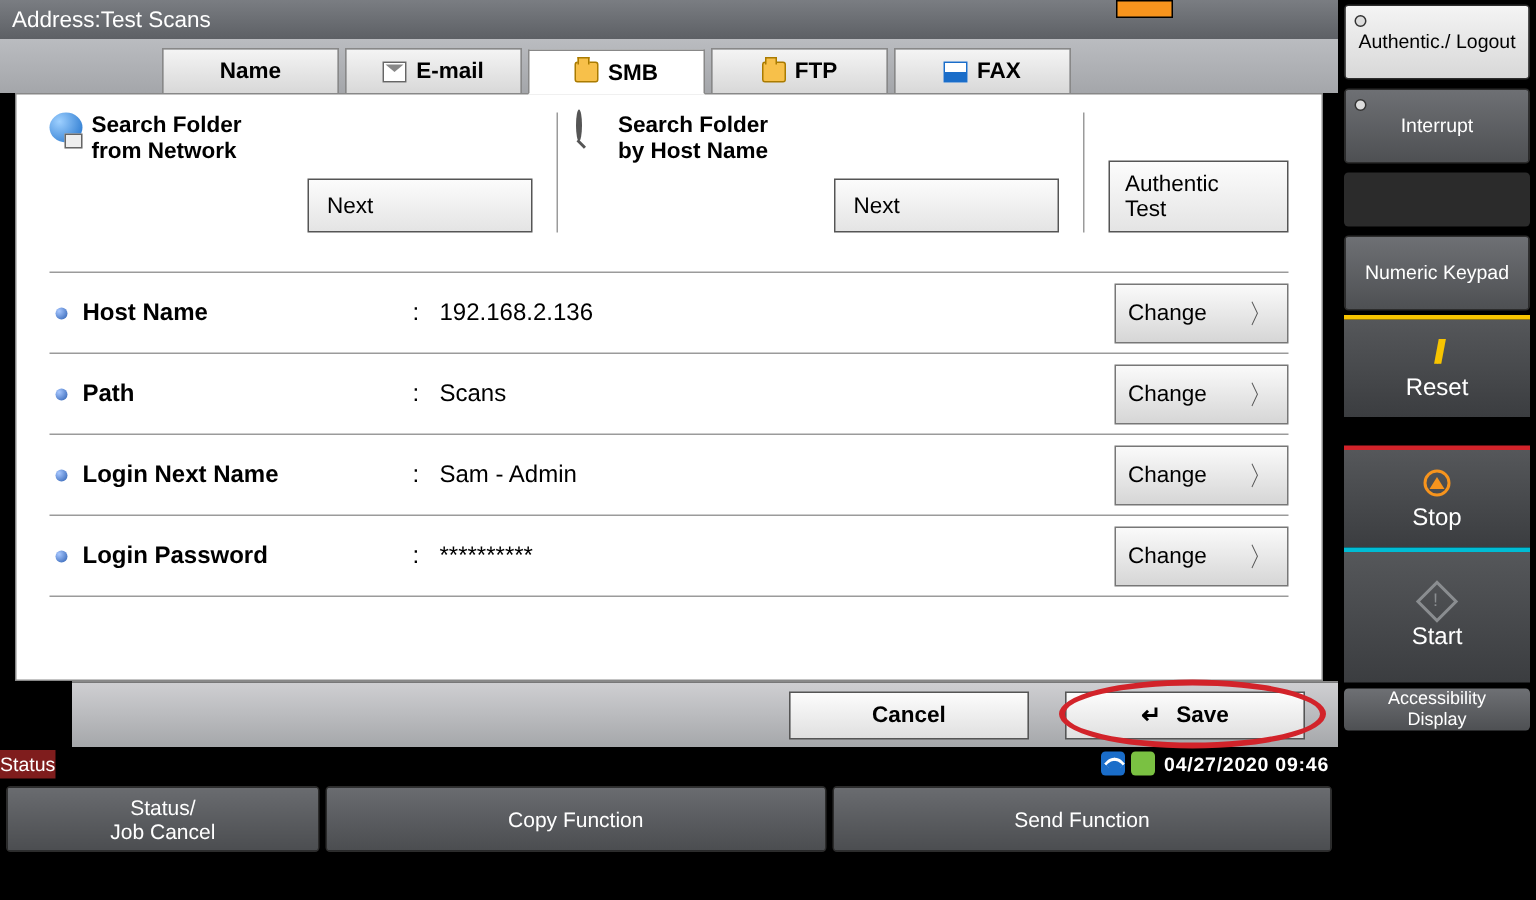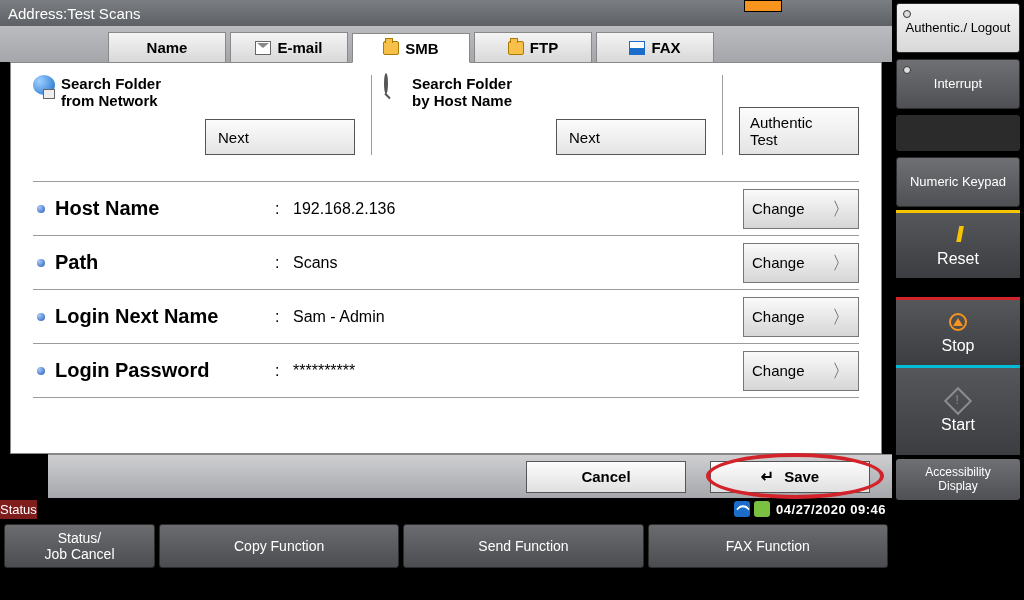--- a/index.html
+++ b/index.html
@@ -32,21 +32,21 @@
 .search-ico { width:22px; height:20px; flex:0 0 auto; }
 .net-ico { background: radial-gradient(circle at 30% 30%, #9ed0ff, #1a6dc9); border-radius: 50%; position:relative;}
 .net-ico::after{content:"";position:absolute;bottom:-4px;left:10px;width:10px;height:8px;border:1px solid #666;background:#eee;}
 .mag-ico { border:2px solid #555; border-radius:50%; width:14px; height:14px; position:relative;}
 .mag-ico::after{content:"";position:absolute;right:-5px;bottom:-5px;width:7px;height:2px;background:#555;transform:rotate(45deg);}
 .next-btn { width: 150px; height: 36px; margin-top: 10px; margin-left: auto; background: linear-gradient(#fcfcfc,#e4e4e4); border:1px solid #555; font-size:15px; text-align:left; padding-left:12px; font-family:inherit; }
 .conn-test { width: 120px; padding:6px 10px; background: linear-gradient(#fcfcfc,#e4e4e4); border:1px solid #555; font-size:15px; text-align:left; line-height:1.15; margin-left:16px; margin-top:24px;}
 
 .field-row { display:flex; align-items:center; height:54px; border-bottom:1px solid #9b9b9b; }
 .bullet { width:8px;height:8px;border-radius:50%;background: radial-gradient(circle at 30% 30%, #a7c7ff, #2a5db0);margin:0 10px 0 4px; flex:0 0 auto;}
-.field-label { width: 220px; font-size:20px; font-weight:bold; }
+.field-label { width: 220px; font-size:16px; font-weight:bold; }
 .colon { width: 18px; font-size:16px; }
 .field-value { flex:1; font-size:16px; }
 .change-btn { width:116px; height:40px; background:linear-gradient(#fafafa,#d6d6d6); border:1px solid #777; display:flex; align-items:center; justify-content:space-between; padding:0 8px; font-size:15px; }
 .chev { font-size:18px; color:#555; }
 
 .footer-actions { height: 44px; background: linear-gradient(#cfcfd2,#a5a7aa); display:flex; align-items:center; justify-content:flex-end; gap: 24px; padding: 0 22px; border-top:1px solid #888; position:relative;margin-left:48px; }
 .act-btn { width: 160px; height: 32px; background: linear-gradient(#fcfcfc,#e0e0e0); border:1px solid #555; font-size:15px; font-weight:bold; display:flex; align-items:center; justify-content:center; gap:10px;}
 .enter-ico { font-size:16px; }
 .red-circle { position:absolute; right:8px; top:-2px; width:178px; height:46px; border:4px solid #d2232a; border-radius:50%/50%; pointer-events:none; }
 
@@ -68,21 +68,21 @@
 .hard-btn { margin:0 4px; height:68px; background:linear-gradient(#55575a,#3b3d40); color:#fff; display:flex;flex-direction:column;align-items:center;justify-content:center;gap:4px;font-size:16px;border-top:3px solid; position:relative;}
 .hard-btn.reset { border-top-color:#f7c400;}
 .hard-btn.stop { border-top-color:#d2232a;margin-top:19px;}
 .hard-btn.start { border-top-color:#00bcd4; height: 90px;}
 .hb-ico { width:22px;height:22px; display:flex;align-items:center;justify-content:center;}
 .slash { color:#f7c400; font-size:22px; font-weight:bold; letter-spacing:-4px;}
 .stop-ico { width:18px;height:18px;border:2px solid #f7941d;border-radius:50%;display:flex;align-items:center;justify-content:center;}
 .stop-ico::after{content:"";width:0;height:0;border-left:5px solid transparent;border-right:5px solid transparent;border-bottom:8px solid #f7941d;}
 .start-ico { width:20px;height:20px;transform:rotate(45deg);border:2px solid #8a8d90;position:relative;}
 .start-ico::after{content:"!";position:absolute;left:5px;top:1px;transform:rotate(-45deg);color:#8a8d90;font-size:12px;}
-.acc-btn { margin:4px;height:41px;background:linear-gradient(#6e7074,#4e5053);color:#fff;font-size:12px;display:flex;align-items:center;justify-content:center;text-align:center;border-radius:3px;white-space:pre-line;line-height:1.15;}
+.acc-btn { margin:4px;height:28px;background:linear-gradient(#6e7074,#4e5053);color:#fff;font-size:12px;display:flex;align-items:center;justify-content:center;text-align:center;border-radius:3px;white-space:pre-line;line-height:1.15;}
 </style>
 </head>
 <body>
 
 <div class="screen">
   <div class="main-area">
     <div class="title-bar">
       <span>Address:Test Scans</span>
       <div class="title-tab"></div>
     </div>
@@ -189,21 +189,20 @@
       <span class="wifi-ico"></span>
       <span class="lime-ico"></span>
       <span class="datetime">04/27/2020  09:46</span>
     </div>
 
     <div class="func-row">
       <div class="func-btn">Status/
 Job Cancel</div>
       <div class="func-btn" style="flex:1.6">Copy Function</div>
       <div class="func-btn" style="flex:1.6">Send Function</div>
-      <div class="func-btn" style="flex:1.6">FAX Function</div>
     </div>
   </div>
 
   <div class="side-area">
     <div class="side-btn tall" style="background:linear-gradient(#f4f4f4,#d8d8d8);color:#000;">
         <span class="led"></span>
         <span>Authentic./
 Logout</span>
       </div>
     <div class="side-btn tall">

